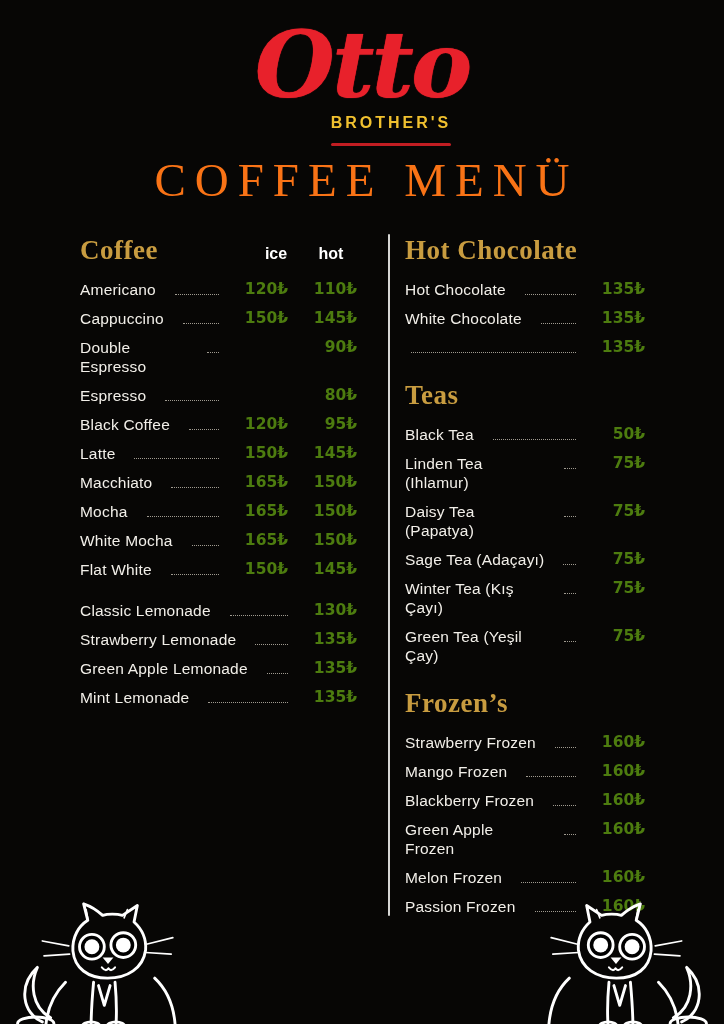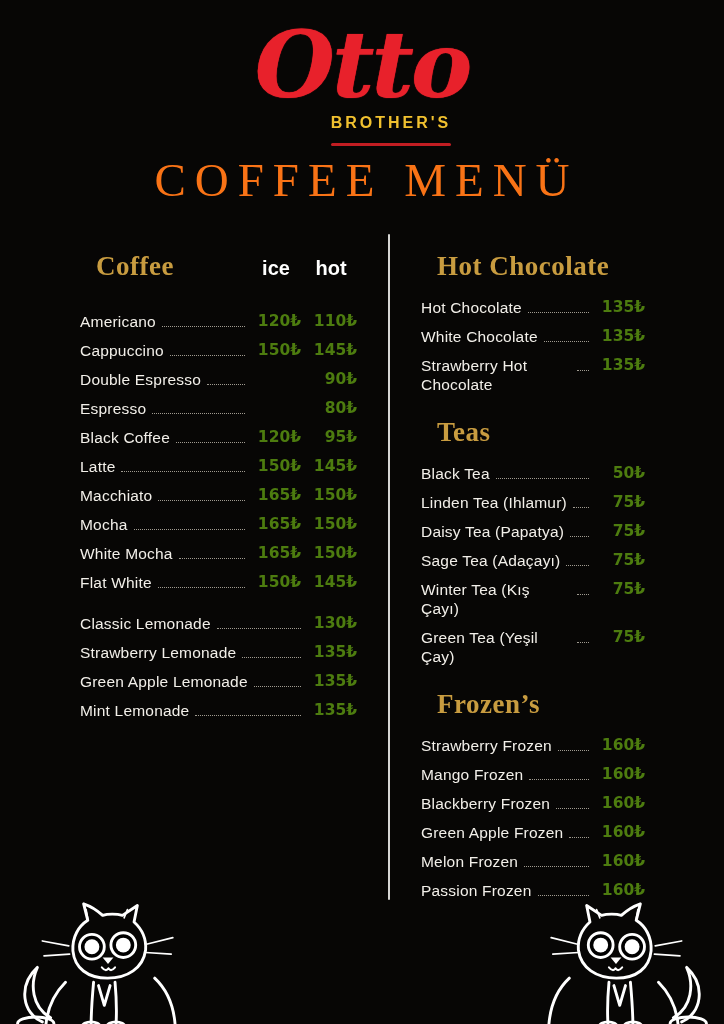--- a/index.html
+++ b/index.html
@@ -27,33 +27,33 @@
   .brand-underline{height:3px;background:#c11d22;margin-top:5px;border-radius:2px;}
   .menu-title{
     font-family:"Liberation Serif",serif;font-weight:500;
     font-size:47px;letter-spacing:9px;text-indent:9px;
     color:#f97316;margin:6px 0 0 0;line-height:56px;
   }
   
   .menu{display:flex;align-items:stretch;margin-top:26px;padding:0 79px 0 80px;}
   .col-left{width:277px;flex:none;}
   .divider{width:2px;background:#d6d6d4;margin-left:31px;flex:none;border-radius:1px;}
-  .col-right{flex:1;padding-left:31px;min-width:0;}
+  .col-right{flex:1;padding-left:15px;min-width:0;}
   .sec-block + .sec-block{margin-top:22px;}
   .sec-title{
     font-family:"Liberation Serif",serif;
     font-size:27px;font-weight:600;letter-spacing:.5px;
-    color:#c89c40;margin:16px;line-height:32px;
+    color:#c89c40;margin:0;line-height:32px;
   }
   .coffee-head{display:flex;align-items:baseline;}
   .coffee-head .sec-title{flex:1;}
-  .colhead{width:50px;text-align:center;font-weight:bold;font-size:20px;color:#ffffff;flex:none;}
+  .colhead{width:50px;text-align:center;font-weight:bold;font-size:16px;color:#ffffff;flex:none;}
   .colhead.hot{width:52px;margin-left:4px;}
   .rows{margin-top:14px;}
-  .row{display:flex;align-items:flex-start;margin-bottom:10px;}
+  .row{display:flex;align-items:flex-start;margin-bottom:10px;gap:13px;}
   .row:last-child{margin-bottom:0;}
   .item-name{font-size:15.5px;color:#f2efe9;line-height:19px;letter-spacing:.2px;}
   .leader{
     flex:1;min-width:12px;height:14px;margin:0 6px;
     border-bottom:1.6px dotted #9f9a90;
   }
   .price{
     width:50px;flex:none;text-align:right;
     font-weight:bold;font-size:15.5px;line-height:19px;
     color:#4d7c0f;white-space:nowrap;
@@ -186,21 +186,20 @@
             <span class="item-name">Hot Chocolate</span>
             <span class="leader"></span>
             <span class="price">135₺</span>
           </div>
           <div class="row">
             <span class="item-name">White Chocolate</span>
             <span class="leader"></span>
             <span class="price">135₺</span>
           </div>
           <div class="row">
-            <span class="item-name">Strawberry Hot Chocolate</span>
             <span class="leader"></span>
             <span class="price">135₺</span>
           </div>
         </div>
     </div>
 
     <div class="sec-block">
       <h2 class="sec-title">Teas</h2>
       <div class="rows">
           <div class="row">

